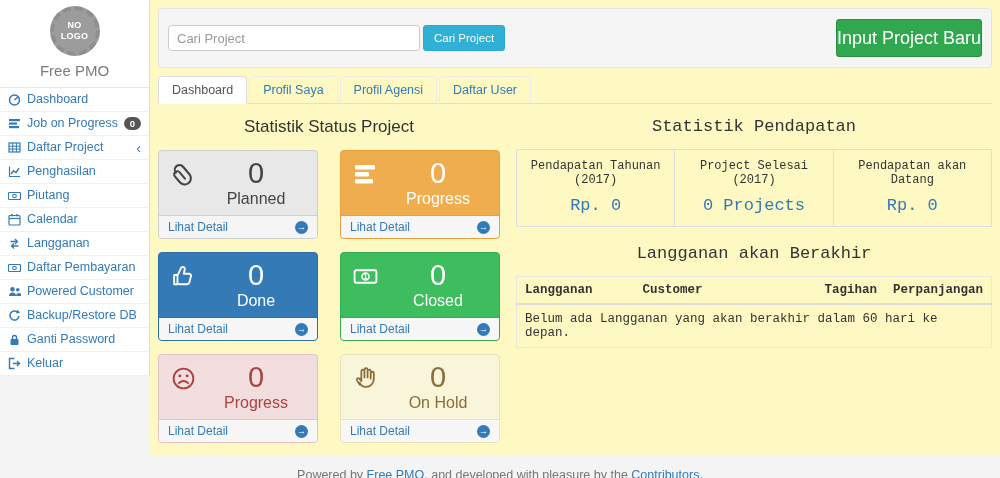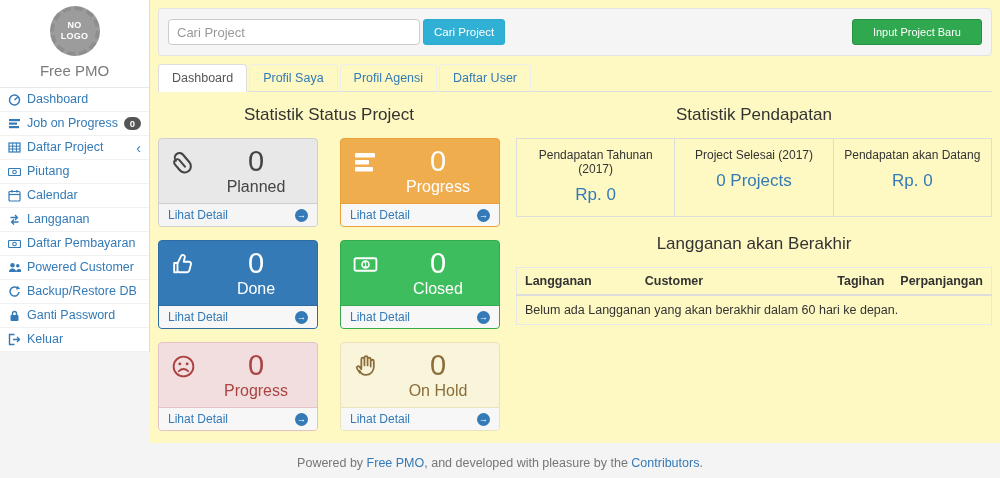--- a/index.html
+++ b/index.html
@@ -30,33 +30,33 @@
   
   .main { flex:1; background:#fef9c3; min-height:437px; padding:8px 8px 12px; }
   .well { background:#f5f5f5; border:1px solid #e3e3e3; border-radius:4px;
           padding:10px 9px; display:flex; align-items:center; }
   .search-input { width:252px; height:26px; border:1px solid #ccc; border-radius:4px;
           padding:3px 8px; font-size:13px; color:#555; font-family:inherit; }
   .search-input::placeholder { color:#999; }
   .search-btn { height:26px; margin-left:3px; background:#31b0d5; border:1px solid #2aabd2;
           color:#fff; font-size:11.5px; border-radius:3px; padding:0 10px;
           font-family:inherit; cursor:pointer; }
-  .new-btn { margin-left:auto; height:26px; background:#2fa84f; border:1px solid #279043;
-          color:#fff; font-size:11px; border-radius:3px; padding:0 20px;
+  .new-btn { margin-left:auto; height:38px; background:#2fa84f; border:1px solid #279043;
+          color:#fff; font-size:18px; border-radius:3px; padding:0 0;
           font-family:inherit; cursor:pointer; }
 
   .tabs { display:flex; border-bottom:1px solid #ddd; margin-top:8px; }
   .tab { padding:6px 13px; font-size:12.5px; margin:0 2px -1px 0; color:#337ab7;
          border:1px solid #ededed; border-bottom-color:transparent;
          border-radius:4px 4px 0 0; text-decoration:none; }
   .tab.active { background:#fff; border-color:#ddd; border-bottom-color:#fff; color:#555; }
 
   .dash { display:flex; margin-top:2px; }
   .left-col { width:342px; flex:none; }
-  .right-col { flex:1; margin-left:16px; min-width:0; }
+  .right-col { flex:1; margin-left:16px; min-width:0;font-family:Liberation Mono, monospace; }
   .sec-title { font-size:17px; color:#333; font-weight:400; text-align:center; margin:11px 0 13px; }
 
   
   .cards { display:grid; grid-template-columns:1fr 1fr; column-gap:22px; row-gap:13px; }
   .scard { border:1px solid; border-radius:4px; overflow:hidden; }
   .scard-body { position:relative; height:64px; }
   .scard-icon { position:absolute; left:11px; top:10px; }
   .scard-num { margin-left:36px; text-align:center; font-size:29px; line-height:1; padding-top:8px; }
   .scard-label { margin-left:36px; text-align:center; font-size:16px; margin-top:2px; }
   .scard-footer { border-top:1px solid; background:#f7f7f7; padding:4px 9px;
@@ -142,20 +142,31 @@
                 </svg>
               </span>
           <span>Daftar Project</span>
           <span class="chev">‹</span>
             </a>
           </li>
         <li>
             <a href="#">
           <span class="ic">
                 <svg width="13" height="13" viewBox="0 0 13 13">
+                  <path d="M1.5 1.5 V11.5 H12" fill="none" stroke="#337ab7" stroke-width="1.2"></path>
+                  <polyline points="3,9 5.5,5.8 8,7.5 11,3.3" fill="none" stroke="#337ab7" stroke-width="1.5"></polyline>
+                </svg>
+              </span>
+          <span>Penghasilan</span>
+            </a>
+          </li>
+        <li>
+            <a href="#">
+          <span class="ic">
+                <svg width="13" height="13" viewBox="0 0 13 13">
                   <rect x="0.5" y="3.5" width="12" height="7" rx="1" fill="none" stroke="#337ab7" stroke-width="1.2"></rect>
                   <circle cx="6.5" cy="7" r="1.8" fill="none" stroke="#337ab7" stroke-width="1.1"></circle>
                 </svg>
               </span>
           <span>Piutang</span>
             </a>
           </li>
         <li>
             <a href="#">
           <span class="ic">

